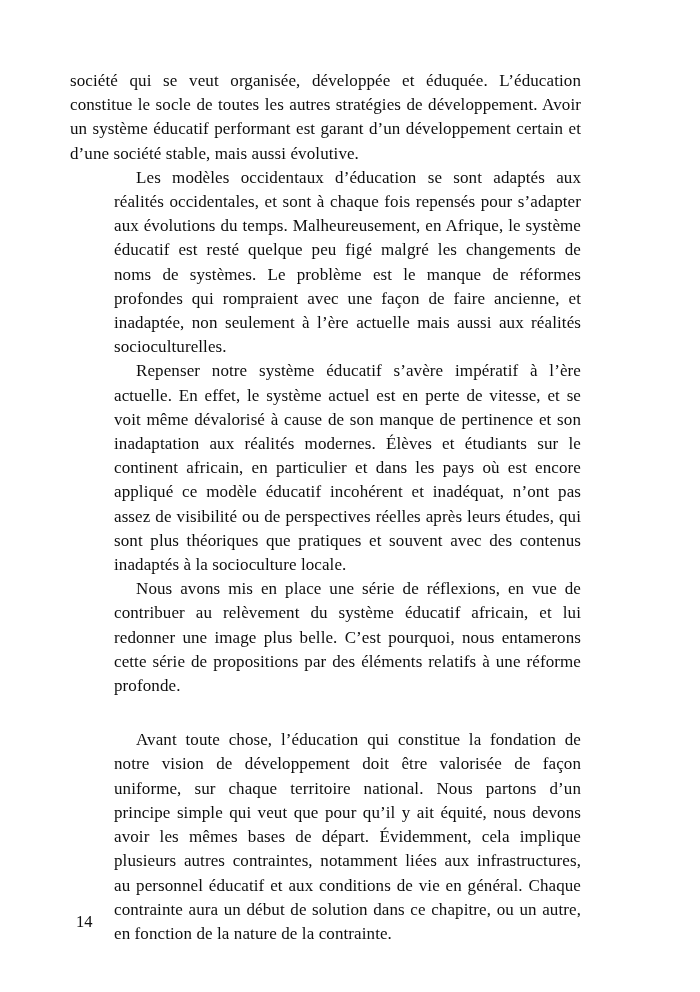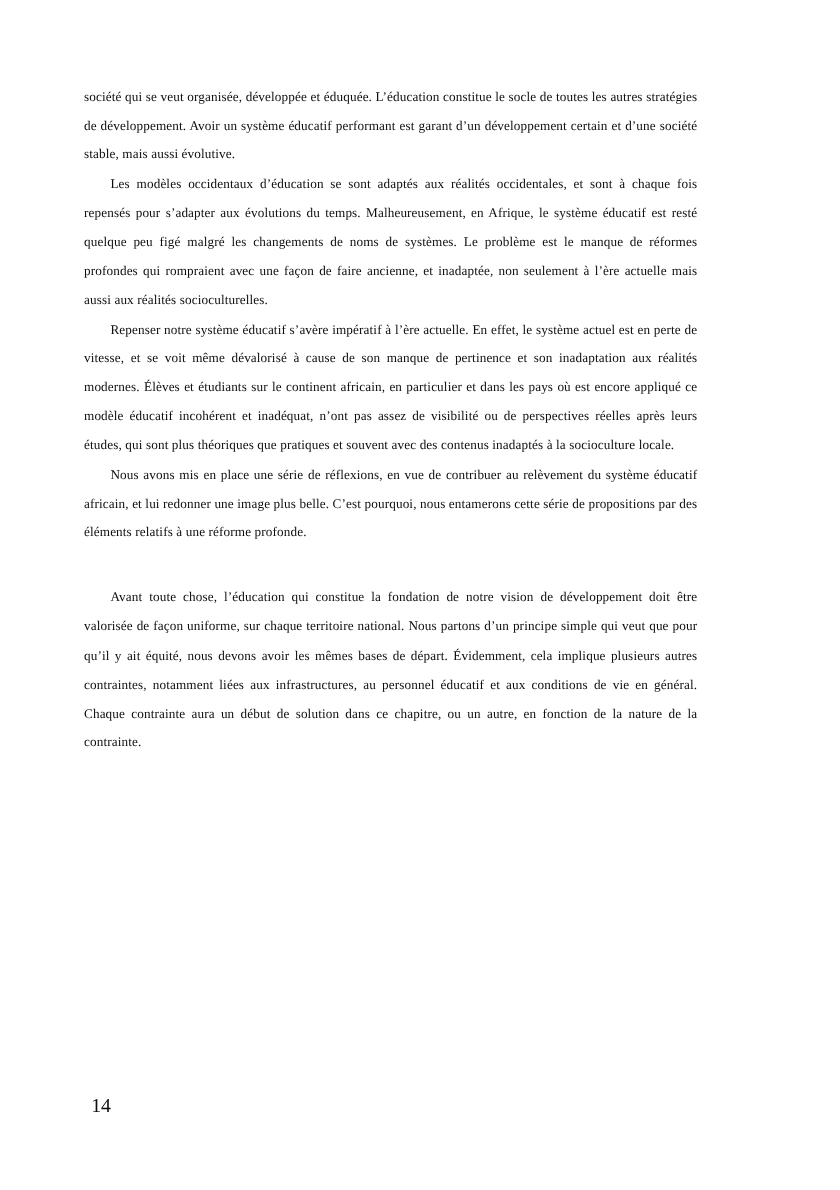--- a/index.html
+++ b/index.html
@@ -18,32 +18,33 @@
   .page {
     position: absolute;
     inset: 0;
     background: #ffffff;
   }
   .text-block {
     position: absolute;
     left: 70px;
     top: 69px;
     width: 511px;
-    font-size: 11px;
+    font-size: 17px;
     line-height: 24.2px;
     text-align: justify;
     text-justify: inter-word;
     letter-spacing: 0.1px;
   }
   .text-block p {
     margin: 0;
     padding: 0;
   }
   .text-block p.indented {
     text-indent: 22px;
+    margin-left: 44px;
   }
   .text-block p.section-gap {
     margin-top: 30px;
   }
   .page-number {
     position: absolute;
     left: 76px;
     top: 910px;
     font-size: 16.5px;
     line-height: 24px;

